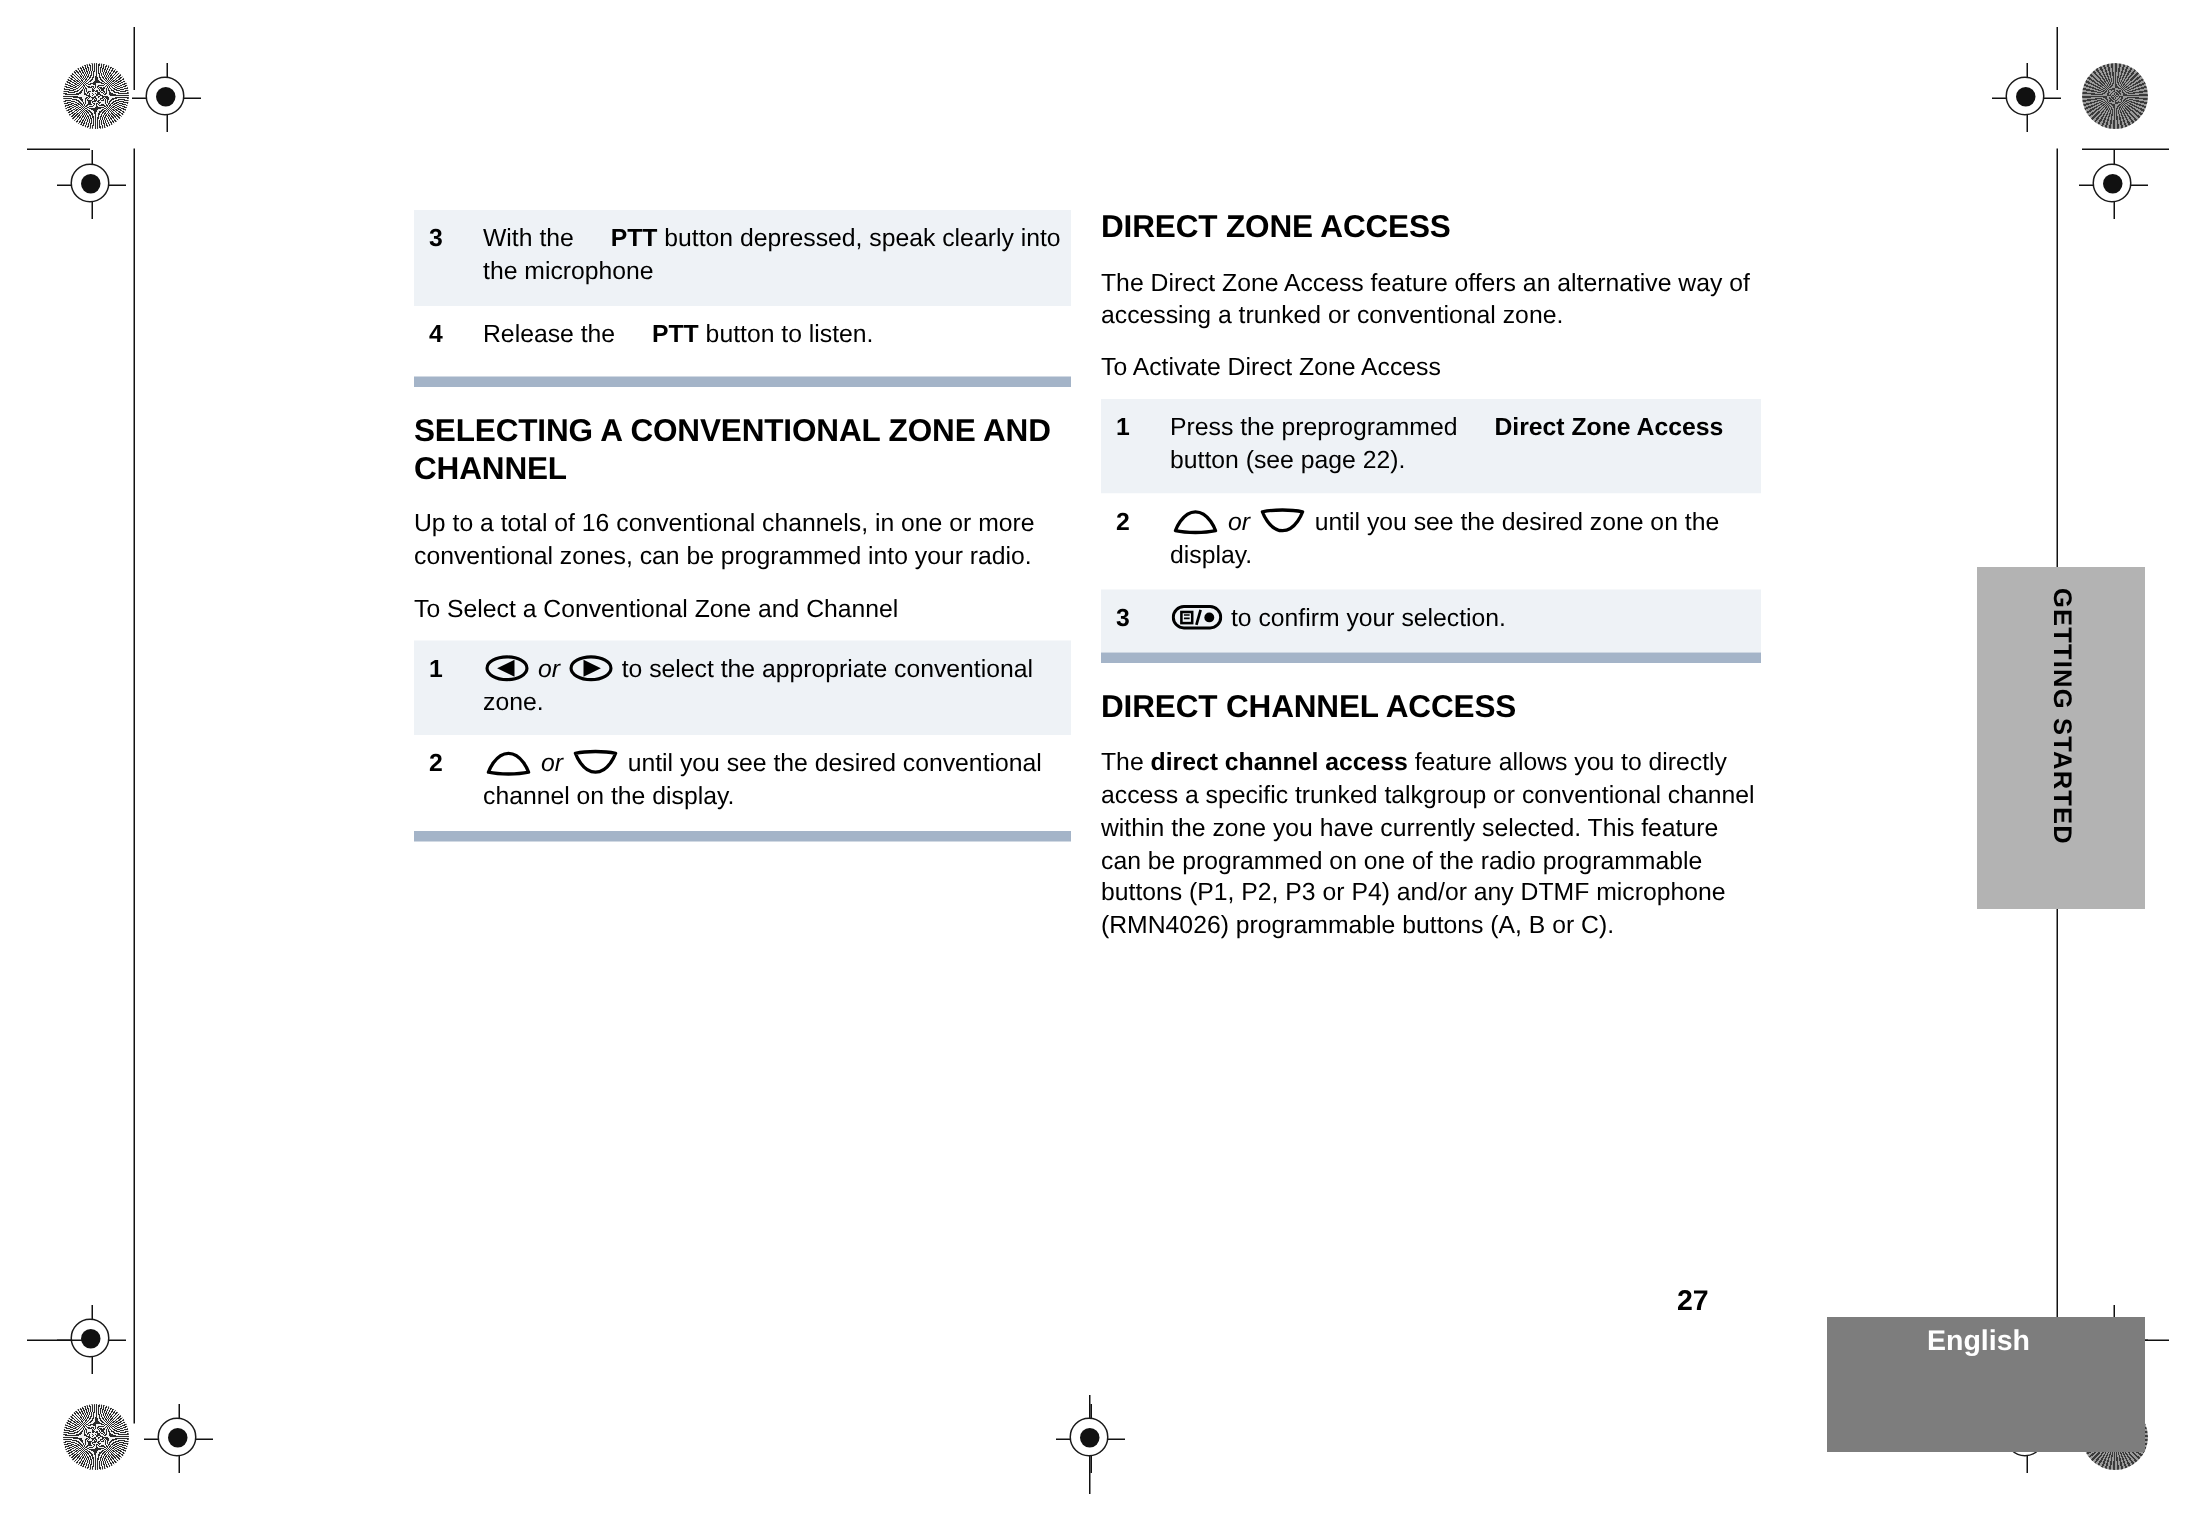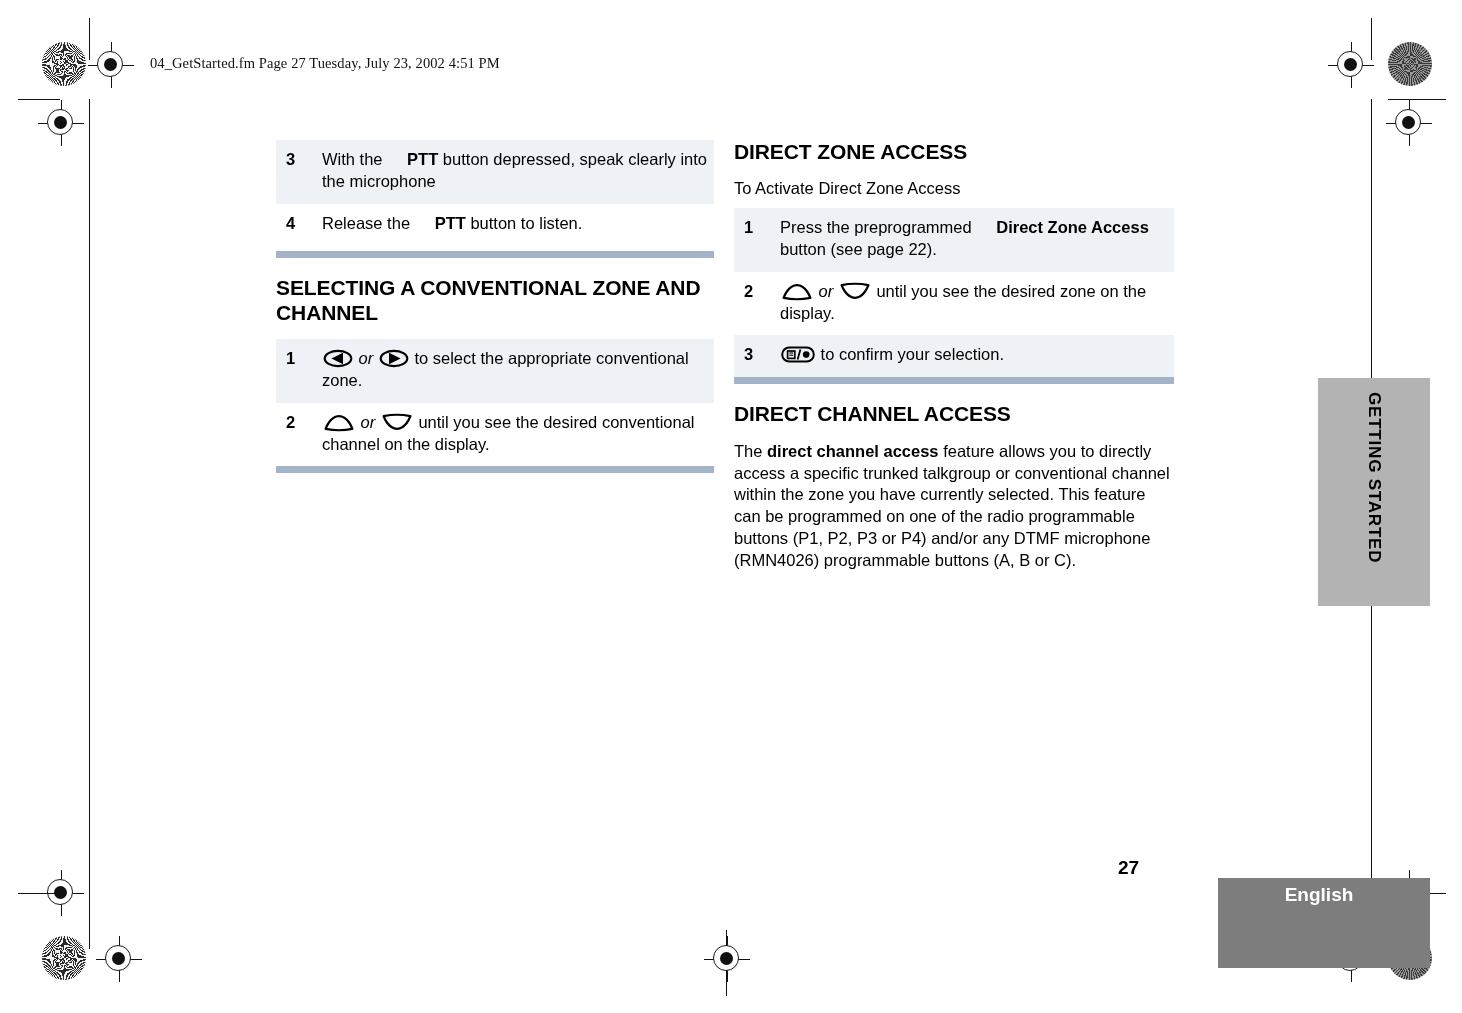--- a/index.html
+++ b/index.html
@@ -277,42 +277,43 @@
   </div>
   <div class="trimline" style="left:1388px; top:893px; width:58px; height:1.4px;"></div>
   <div class="trimline" style="left:726px; top:930px; width:1.4px; height:66px;"></div>
   <div class="reg-cross" style="left:704px; top:936px;">
     <div class="hline"></div>
       <div class="vline"></div>
       <div class="ring"></div>
       <div class="dot"></div>
   </div>
 
-  <div class="filestamp">04_GetStarted.fm  Page 27  Tuesday, July 23, 2002  4:51 PM</div>
 
   <div class="col" id="col-left">
 
     <table class="steps">
       <tbody id="left-continued-steps">
           <tr class="shaded">
             <td class="num">3</td>
             <td class="txt">With the <b>PTT</b> button depressed, speak clearly into the microphone</td>
           </tr>
           <tr class="plain">
             <td class="num">4</td>
             <td class="txt">Release the <b>PTT</b> button to listen.</td>
           </tr>
         </tbody>
     </table>
 
     <div class="rule"></div>
 
     <h1 class="section-title">SELECTING A CONVENTIONAL ZONE AND CHANNEL</h1>
 
-
+    <p class="body-text">Up to a total of 16 conventional channels, in one or more conventional zones, can be programmed into your radio.</p>
+
+    <h2 class="sub-title">To Select a Conventional Zone and Channel</h2>
 
     <table class="steps">
       <tbody id="left-steps">
           <tr class="shaded">
             <td class="num">1</td>
             <td class="txt"><span class="glyph"><svg width="30" height="19" viewBox="0 0 30 19">
                   <ellipse cx="15" cy="9.5" rx="13.3" ry="7.6" fill="none" stroke="#000" stroke-width="2.1"></ellipse>
                   <path d="M20 3.8 L20 15.2 L8.4 9.5 Z" fill="#000"></path>
                 </svg></span><i> or </i><span class="glyph"><svg width="30" height="19" viewBox="0 0 30 19">
                   <ellipse cx="15" cy="9.5" rx="13.3" ry="7.6" fill="none" stroke="#000" stroke-width="2.1"></ellipse>
@@ -330,20 +331,21 @@
         </tbody>
     </table>
 
     <div class="rule tight"></div>
   </div>
 
   <div class="col" id="col-right">
 
     <h1 class="section-title">DIRECT ZONE ACCESS</h1>
 
+    <p class="body-text">The Direct Zone Access feature offers an alternative way of accessing a trunked or conventional zone.</p>
 
     <h2 class="sub-title">To Activate Direct Zone Access</h2>
 
     <table class="steps">
       <tbody id="right-steps">
           <tr class="shaded">
             <td class="num">1</td>
             <td class="txt">Press the preprogrammed <b>Direct Zone Access</b> button (see page 22).</td>
           </tr>
           <tr class="plain">

